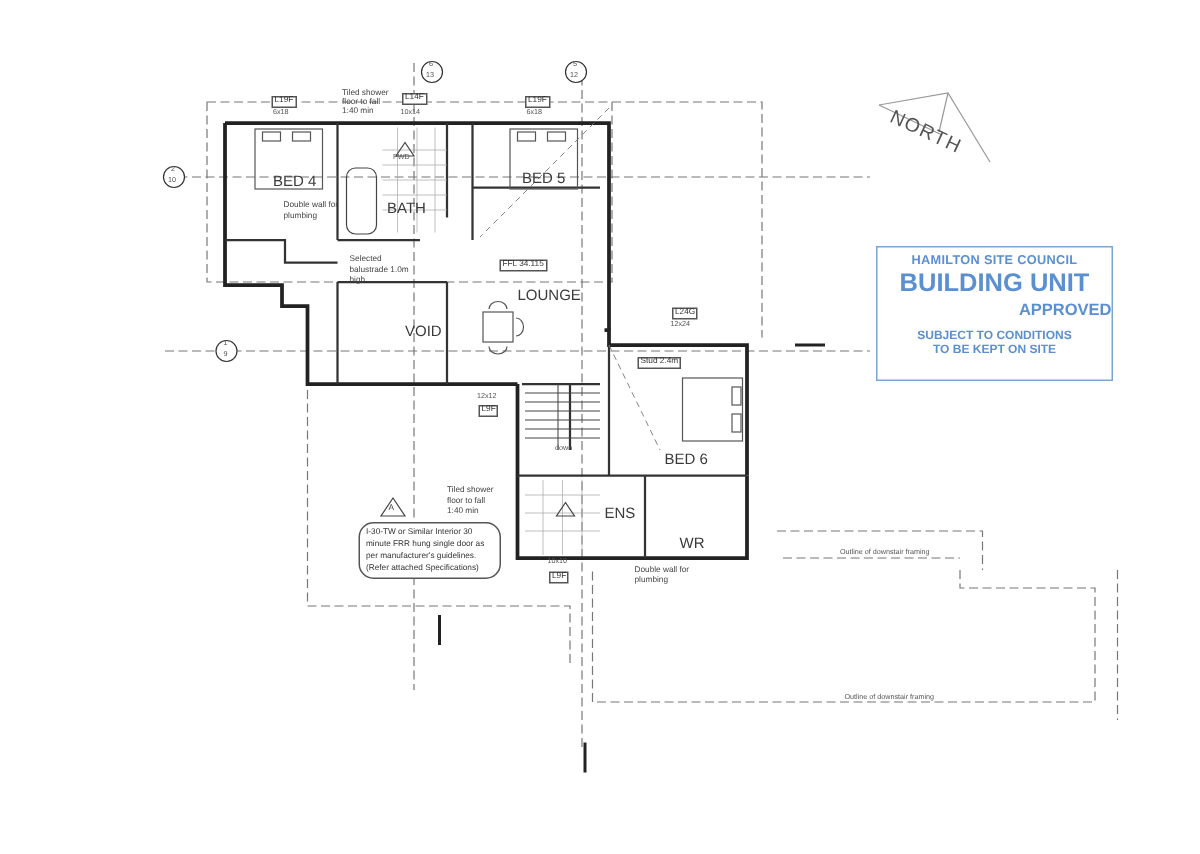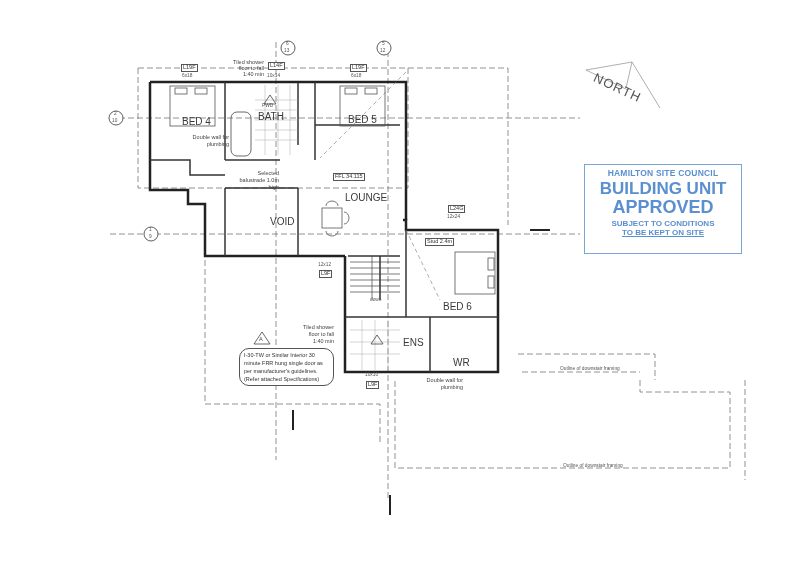--- a/index.html
+++ b/index.html
@@ -1,28 +1,28 @@
 <!DOCTYPE html>
 <html><head>
 <meta charset="utf-8">
 <style>
   html, body { margin:0; padding:0; background:#fff; }
   body { width:800px; height:569px; overflow:hidden; position:relative; font-family:"Liberation Sans", sans-serif; }
   #plan { position:absolute; left:0; top:0; width:800px; height:569px; }
-  .lbl { position:absolute; color:#333; font-family:"Liberation Sans", sans-serif; white-space:nowrap; line-height:1;text-align:right; }
+  .lbl { position:absolute; color:#333; font-family:"Liberation Sans", sans-serif; white-space:nowrap; line-height:1; }
   .room { font-size:10px; color:#3a3a3a; }
   .small { font-size:5.5px; color:#444; }
   .tiny { font-size:4.8px; color:#555; }
   .tag { border:1px solid #555; padding:0 1px; font-size:5.5px; background:#fff; }
   .stamp { position:absolute; left:584px; top:164px; width:156px; height:88px; border:1.5px solid #7aa6d6; color:#5a8fd0; text-align:center; font-family:"Liberation Sans", sans-serif; }
   .stamp .l1 { font-size:8.5px; font-weight:bold; margin-top:3px; letter-spacing:0.2px; }
   .stamp .l2 { font-size:17px; font-weight:bold; line-height:18px; margin-top:2px; }
-  .stamp .l3 { font-size:18px; font-weight:bold; line-height:18px; }
+  .stamp .l3 { font-size:11px; font-weight:bold; line-height:18px;text-align:right; }
   .stamp .l4 { font-size:8px; font-weight:bold; margin-top:3px; }
-  .stamp .l5 { font-size:8px; font-weight:bold;text-decoration:underline; }
+  .stamp .l5 { font-size:8px; font-weight:bold; }
   .note-cloud { position:absolute; left:239px; top:348px; width:85px; font-size:5.5px; color:#333; line-height:8px; border:1px solid #555; border-radius:10px; padding:2px 4px; background:#fff; white-space:normal; }
   .north { position:absolute; left:592px; top:80px; font-size:13px; color:#555; transform:rotate(25deg); letter-spacing:1px; }
 </style>
 </head>
 <body>
 
 <svg id="plan" viewBox="0 0 800 569" xmlns="http://www.w3.org/2000/svg">
 
   <g stroke="#777" stroke-width="0.8" fill="none" stroke-dasharray="6,3">
     <rect x="138" y="68" width="270" height="120"></rect>
@@ -133,21 +133,21 @@
     <line x1="390" y1="495" x2="390" y2="515"></line>
     <line x1="530" y1="230" x2="550" y2="230"></line>
   </g>
 
   <polygon points="262,332 270,344 254,344" stroke="#444" fill="none" stroke-width="0.8"></polygon>
   <polygon points="270,95 276,104 264,104" stroke="#444" fill="none" stroke-width="0.8"></polygon>
   <polygon points="377,335 383,344 371,344" stroke="#444" fill="none" stroke-width="0.8"></polygon>
 </svg>
 
 <div class="lbl room" style="left:182px;top:117px;">BED 4</div>
-<div class="lbl room" style="left:258px;top:112px;">BATH</div>
+<div class="lbl room" style="left:258px;top:135px;">BATH</div>
 <div class="lbl room" style="left:348px;top:115px;">BED 5</div>
 <div class="lbl room" style="left:345px;top:193px;">LOUNGE</div>
 <div class="lbl room" style="left:270px;top:217px;">VOID</div>
 <div class="lbl room" style="left:443px;top:263px;margin-top:39px;">BED 6</div>
 <div class="lbl room" style="left:382px;top:338px;padding-left:21px;">ENS</div>
 <div class="lbl room" style="left:453px;top:326px;margin-top:32px;">WR</div>
 
 <div class="lbl small" style="left:228px;top:59px;width:36px;white-space:normal;line-height:6px;">Tiled shower floor to fall 1:40 min</div>
 <div class="lbl small" style="left:189px;top:134px;width:40px;white-space:normal;line-height:7px;">Double wall for plumbing</div>
 <div class="lbl small" style="left:233px;top:170px;width:46px;white-space:normal;line-height:7px;">Selected balustrade 1.0m high</div>

